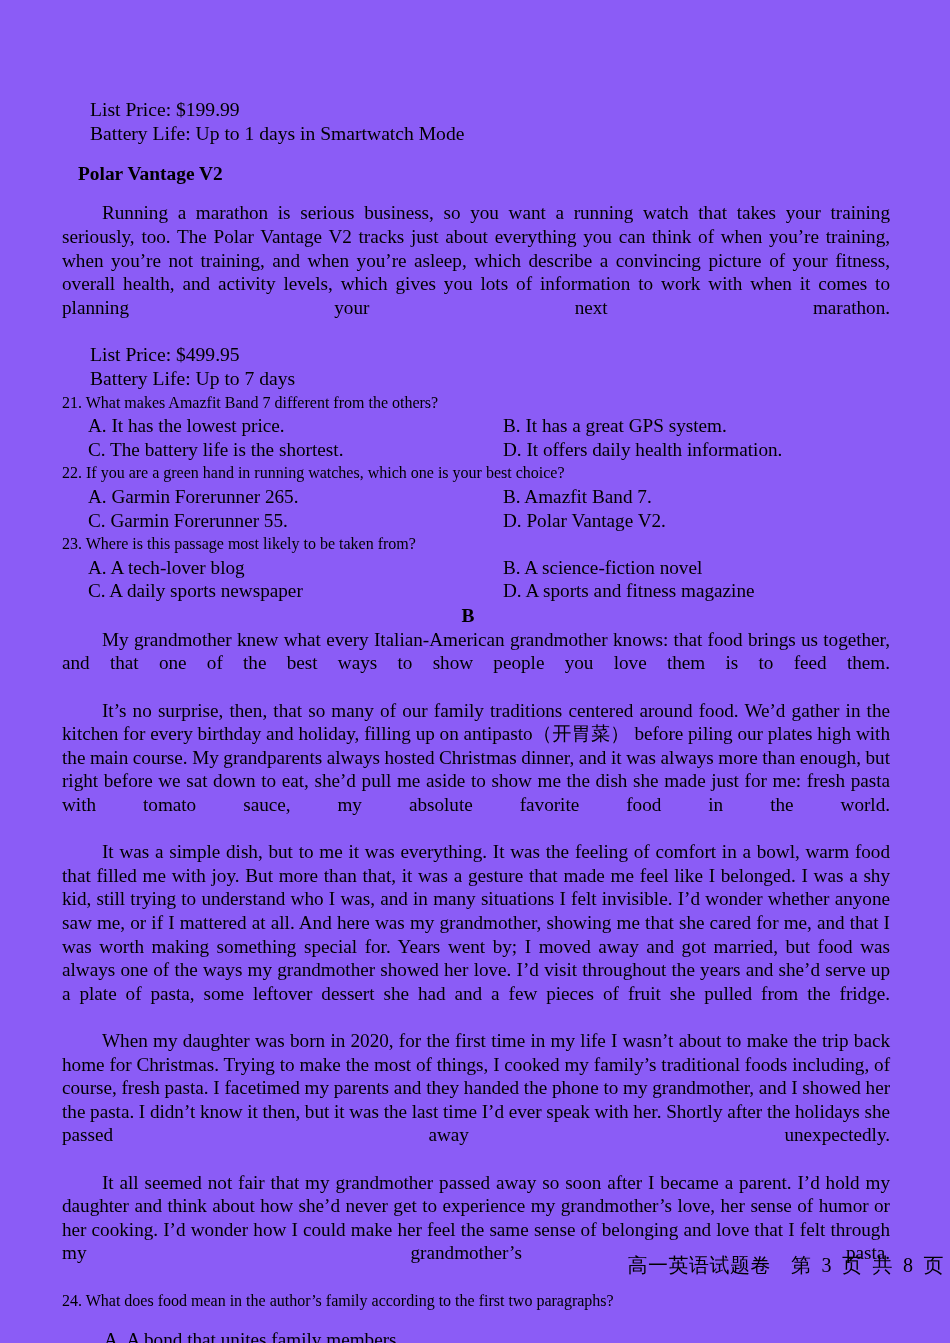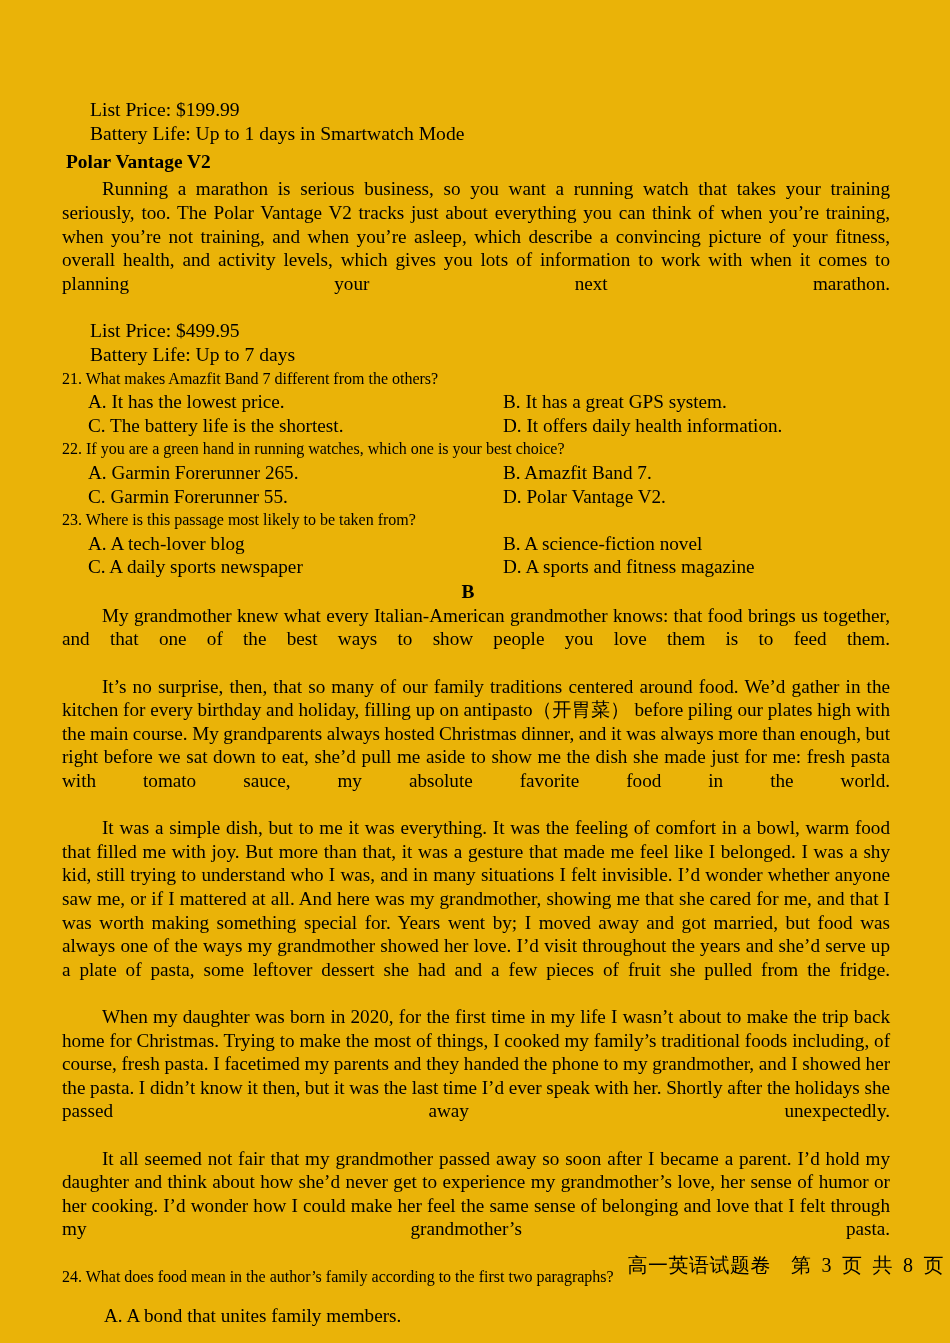--- a/index.html
+++ b/index.html
@@ -14,21 +14,21 @@
     font-family: "Liberation Serif", "DejaVu Serif", serif;
     color: #000000;
     -webkit-font-smoothing: antialiased;
   }
   .page {
     position: absolute;
     left: 0;
     top: 0;
     width: 950px;
     height: 1343px;
-    background: #eab308;
+    background: #8b5cf6;
     overflow: hidden;
   }
   .content {
     position: absolute;
     left: 62px;
     top: 98px;
     width: 828px;
   }
 
   
@@ -48,21 +48,21 @@
     width: 100%;
   }
   .spec {
     margin: 0;
     font-size: 19.6px;
     line-height: 23.8px;
     padding-left: 28px;
     white-space: nowrap;
   }
   .sub-head {
-    margin: 4px;
+    margin: 16px;
     font-size: 19.4px;
     line-height: 23.8px;
     font-weight: bold;
   }
   .section-letter {
     margin: 0;
     font-size: 19.4px;
     line-height: 25px;
     font-weight: bold;
     text-align: center;

